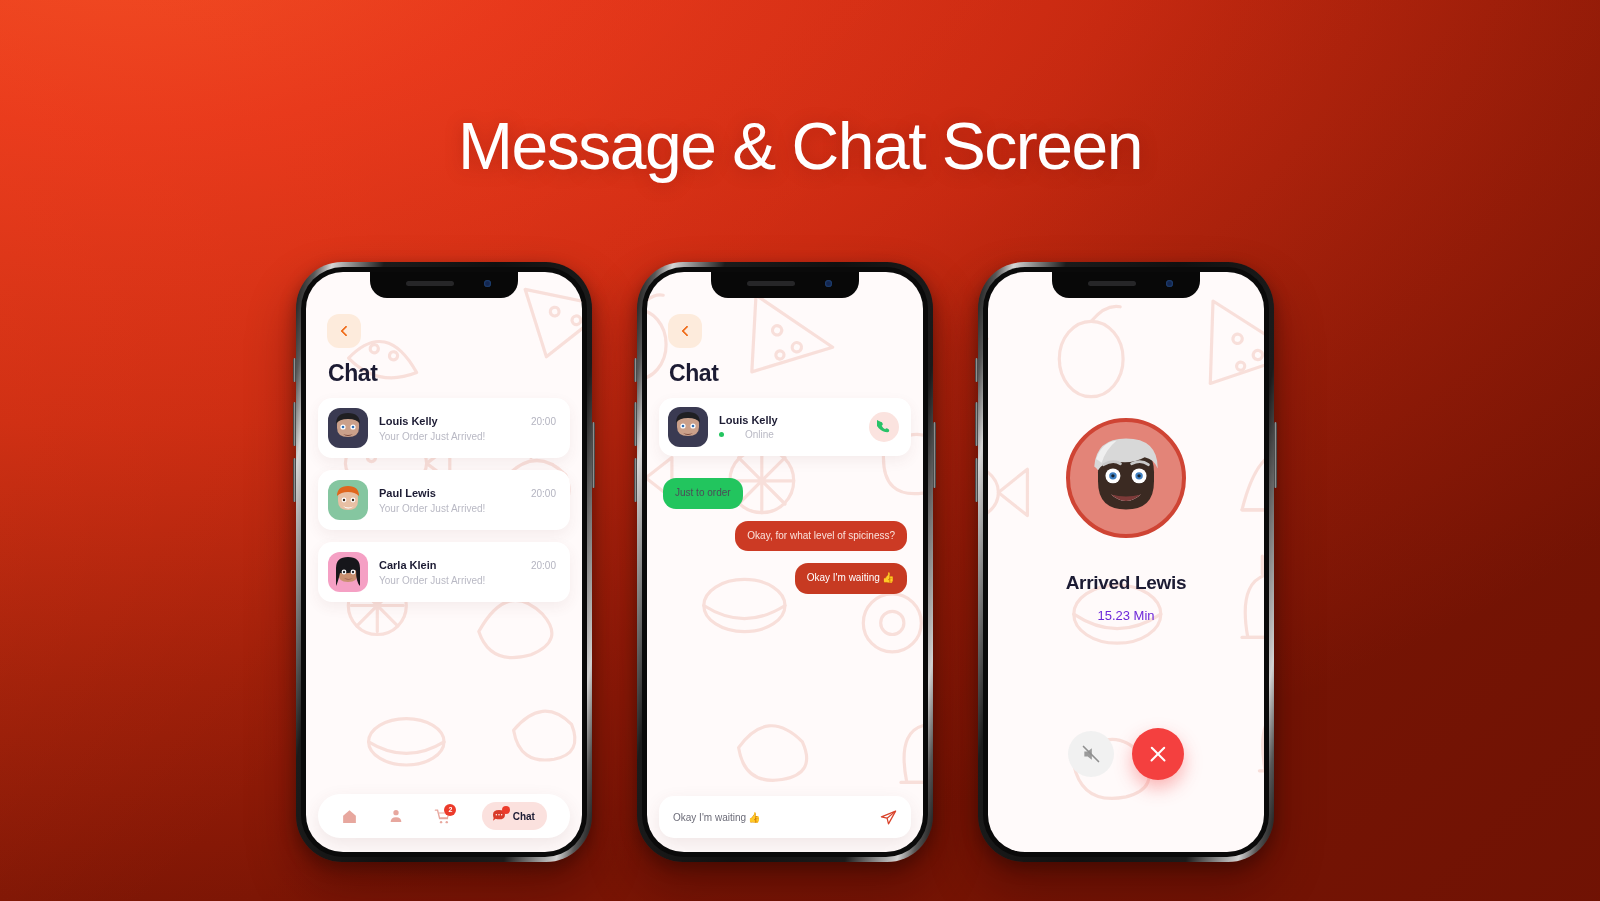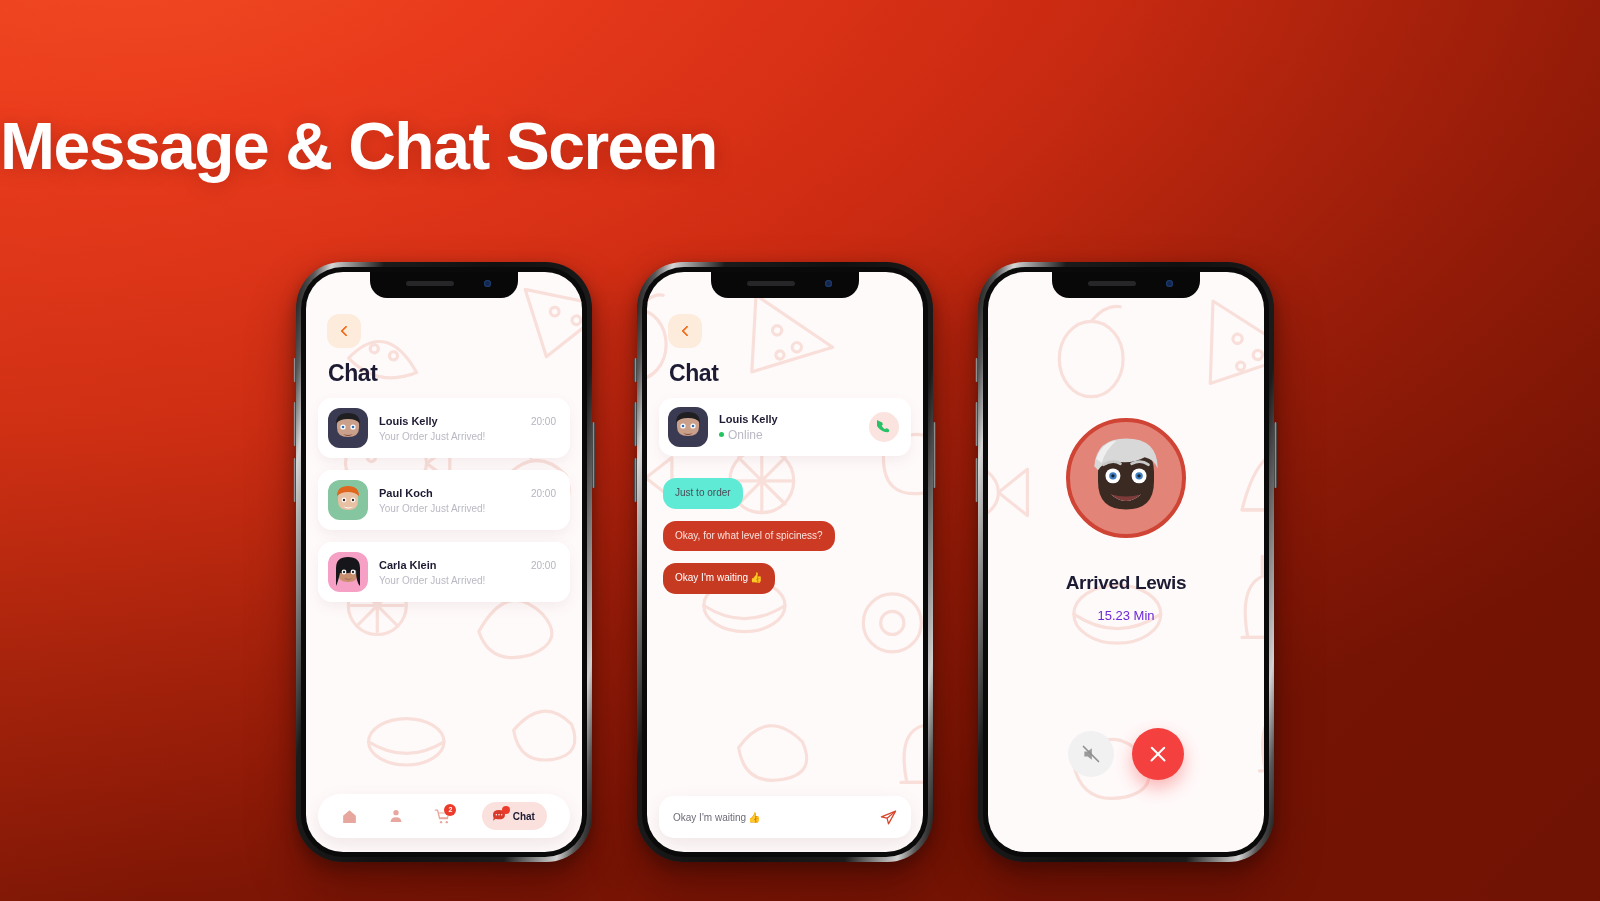--- a/index.html
+++ b/index.html
@@ -15,22 +15,22 @@
       radial-gradient(120% 110% at 8% -10%, #ef4a22 0%, #e5351a 22%, #c92a11 52%, #9d1e09 78%, #7e1605 100%);
   }
   #bg::after{
     content:""; position:absolute; inset:0;
     background:linear-gradient(135deg, rgba(255,90,40,.22) 0%, rgba(0,0,0,0) 42%, rgba(80,10,0,.30) 100%);
   }
 
   
   .page-title{
     position:absolute; top:108px; left:0; width:100%;
-    text-align:left; color:#fff;
-    font-size:66px; font-weight:bold; letter-spacing:-1.5px;
+    text-align:center; color:#fff;
+    font-size:66px; font-weight:normal; letter-spacing:-1.5px;
     text-shadow:0 2px 18px rgba(90,10,0,.28);
   }
 
   
   .phone{
     position:absolute; top:262px; width:296px; height:600px;
     border-radius:46px;
     background:linear-gradient(100deg,#0e0e0e 0%,#585858 5%,#d6d6d6 9%,#8d8d8d 14%,#1b1b1b 22%,#101010 50%,#1b1b1b 78%,#8d8d8d 86%,#d2d2d2 91%,#585858 95%,#0e0e0e 100%);
     padding:5px;
     box-shadow:0 26px 48px rgba(60,6,0,.46), 0 6px 16px rgba(0,0,0,.35);
@@ -141,35 +141,35 @@
   
   .contact-card{
     position:absolute; top:126px; left:12px; right:12px;
     background:#fff; border-radius:14px;
     display:flex; align-items:center; gap:11px;
     padding:9px 12px 9px 9px;
     box-shadow:0 5px 14px rgba(110,60,60,.07);
   }
   .contact-main{ flex:1 1 auto; }
   .contact-name{ font-size:11px; font-weight:bold; color:#1c1b33; }
-  .contact-status{ font-size:12px; color:#b9b9c4; margin-top:3px; display:flex; align-items:center; gap:4px; }
+  .contact-status{ font-size:10px; color:#b9b9c4; margin-top:3px; display:flex; align-items:center; gap:21px; }
   .dot-online{ width:5px; height:5px; border-radius:50%; background:#24c560; display:inline-block; }
   .call-btn{
     width:30px; height:30px; border-radius:50%; background:#fbe3df;
     display:flex; align-items:center; justify-content:center;
   }
   .msgs{ position:absolute; top:206px; left:16px; right:16px; }
   .msg{ display:flex; margin-bottom:12px; }
   .msg.them{ justify-content:flex-start; }
-  .msg.me{ justify-content:flex-start; }
+  .msg.me{ justify-content:flex-end; }
   .bubble{
     max-width:80%; font-size:10px; line-height:1.45;
     padding:8px 12px; border-radius:13px;
   }
-  .them .bubble{ background:#5eead4; color:#4c4c58; }
+  .them .bubble{ background:#22c55e; color:#4c4c58; }
   .me .bubble{ background:#cc3a24; color:#fbe2dc; }
   .me .bubble.strong{ background:#c73a22; color:#fff; }
 
   .inputbar{
     position:absolute; left:12px; right:12px; bottom:14px; height:42px;
     background:#fff; border-radius:15px;
     display:flex; align-items:center; padding:0 14px;
     box-shadow:0 6px 18px rgba(110,60,60,.10);
   }
   .inputbar .txt{ flex:1 1 auto; font-size:10px; color:#6c6c78; }
@@ -369,21 +369,21 @@
                 <path d="M9 16 q0-10 11-10 q11 0 11 10 q-4-4-11-4 q-7 0-11 4Z" fill="#e0661d"></path>
                 <circle cx="16" cy="20" r="2.4" fill="#fff"></circle>
                   <circle cx="25" cy="20" r="2.4" fill="#fff"></circle>
                 <circle cx="16" cy="20" r="1.2" fill="#3b2a1c"></circle>
                   <circle cx="25" cy="20" r="1.2" fill="#3b2a1c"></circle>
                 <path d="M15 26 q5 5 11 0 q-5 3-11 0Z" fill="#fff"></path>
               </svg>
             </div>
             <div class="row-main">
               <div class="row-top">
-                <span class="row-name">Paul Koch</span>
+                <span class="row-name">Paul Lewis</span>
                 <span class="row-time">20:00</span>
               </div>
               <div class="row-sub">Your Order Just Arrived!</div>
             </div>
           </div>
 
           <div class="chat-row">
             <div class="avatar" style="background:#f5a0c4">
               <svg viewBox="0 0 40 40" width="40" height="40">
                 <path d="M10 17 q0-10 10-10 q10 0 10 10 v4 q0 9-10 9 q-10 0-10-9Z" fill="#c99070"></path>

